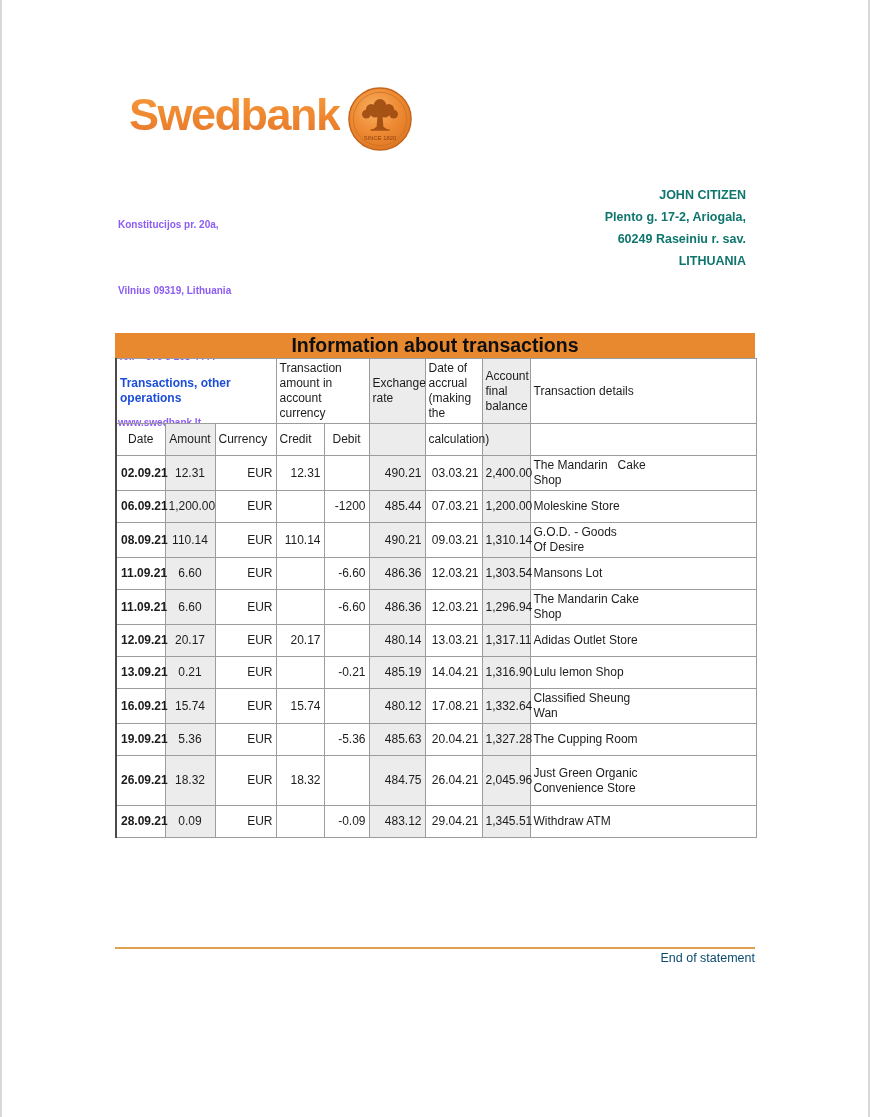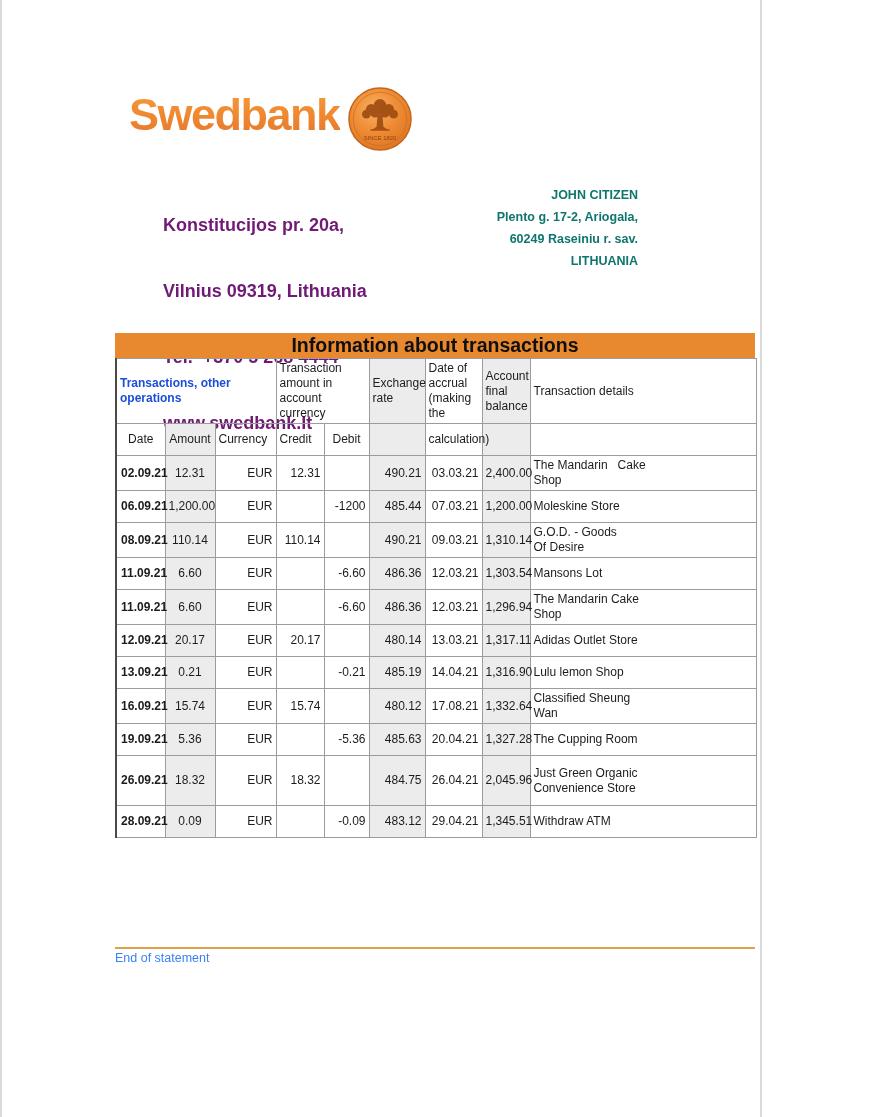--- a/index.html
+++ b/index.html
@@ -1,31 +1,31 @@
 <!DOCTYPE html>
 <html><head>
 <meta charset="utf-8">
 <style>
   * { margin:0; padding:0; box-sizing:border-box; }
   html,body { background:#fff; }
   .page {
-    position:relative; width:762px; height:1117px; background:#ffffff;
+    position:relative; width:870px; height:1117px; background:#ffffff;
     border-left:2px solid #D9D9D9; border-right:2px solid #D9D9D9;
     font-family:"Liberation Sans", sans-serif; color:#1c1c1c; overflow:hidden;
   }
   
   .logo { position:absolute; left:127px; top:84px; display:flex; align-items:flex-start; }
   .wordmark {
     font-size:45px; font-weight:bold; letter-spacing:-1.5px; line-height:62px;
     background:linear-gradient(180deg,#F7A03C 0%, #EE8630 55%, #E1702B 100%);
     -webkit-background-clip:text; background-clip:text; color:transparent;
   }
   .coin { margin-left:7px; margin-top:2px; }
   
-  .bank-address { position:absolute; left:116px; top:170px; font-size:18px; font-weight:bold; line-height:22px; color:#701a75; white-space:pre-wrap;margin-left:45px; }
+  .bank-address { position:absolute; left:116px; top:170px; font-size:10px; font-weight:bold; line-height:22px; color:#8b5cf6; white-space:pre-wrap; }
   .customer-address { position:absolute; right:122px; top:184px; text-align:right; font-size:12.5px; font-weight:bold; line-height:22px; color:#0f766e; }
   .bank-address span, .customer-address span { display:block; }
   
   .statement { position:absolute; left:113px; top:333px; width:640px; }
   .title-band {
     width:640px; height:25px; background:#E8892F; color:#0f0f0f;
     font-size:19.5px; font-weight:bold; text-align:center; line-height:25px;
   }
   table.tx { border-collapse:collapse; width:640px; table-layout:fixed; border:1px solid #8F8F8F; border-left:2px solid #4A4A4A; }
   table.tx td { border:1px solid #9C9C9C; font-size:12px; line-height:15px; color:#1c1c1c; padding:2px 3px; height:32px; vertical-align:middle; }
@@ -38,21 +38,21 @@
   .lft { text-align:left; }
   td.date-h { font-weight:normal; font-size:13px; color:#000; text-align:center; }
   td.c0 { font-weight:bold; color:#000; text-align:left; padding-left:4px !important;margin-left:8px; }
   td.c1 { text-align:center; padding:2px 1px; }
   td.c2, td.c3, td.c4, td.c5, td.c6 { text-align:right; }
   td.c7 { text-align:right; padding-right:3px !important; }
   td.c8 { text-align:left; padding:2px 4px; white-space:pre-wrap; }
   tbody.rows tr:nth-child(10) td { height:50px; }
   
   .end-rule { position:absolute; left:113px; top:947px; width:640px; height:2px; background:#DFA04E; }
-  .end-note { position:absolute; left:113px; top:951px; width:640px; text-align:left; font-size:12.5px; color:#3b82f6; }
+  .end-note { position:absolute; left:113px; top:951px; width:640px; text-align:right; font-size:12.5px; color:#0c4a6e; }
 </style>
 </head>
 <body>
 
 <div class="page">
 
   <div class="logo">
     <span class="wordmark">Swedbank</span>
     <svg class="coin" width="66" height="66" viewBox="0 0 68 68">
       <defs>

